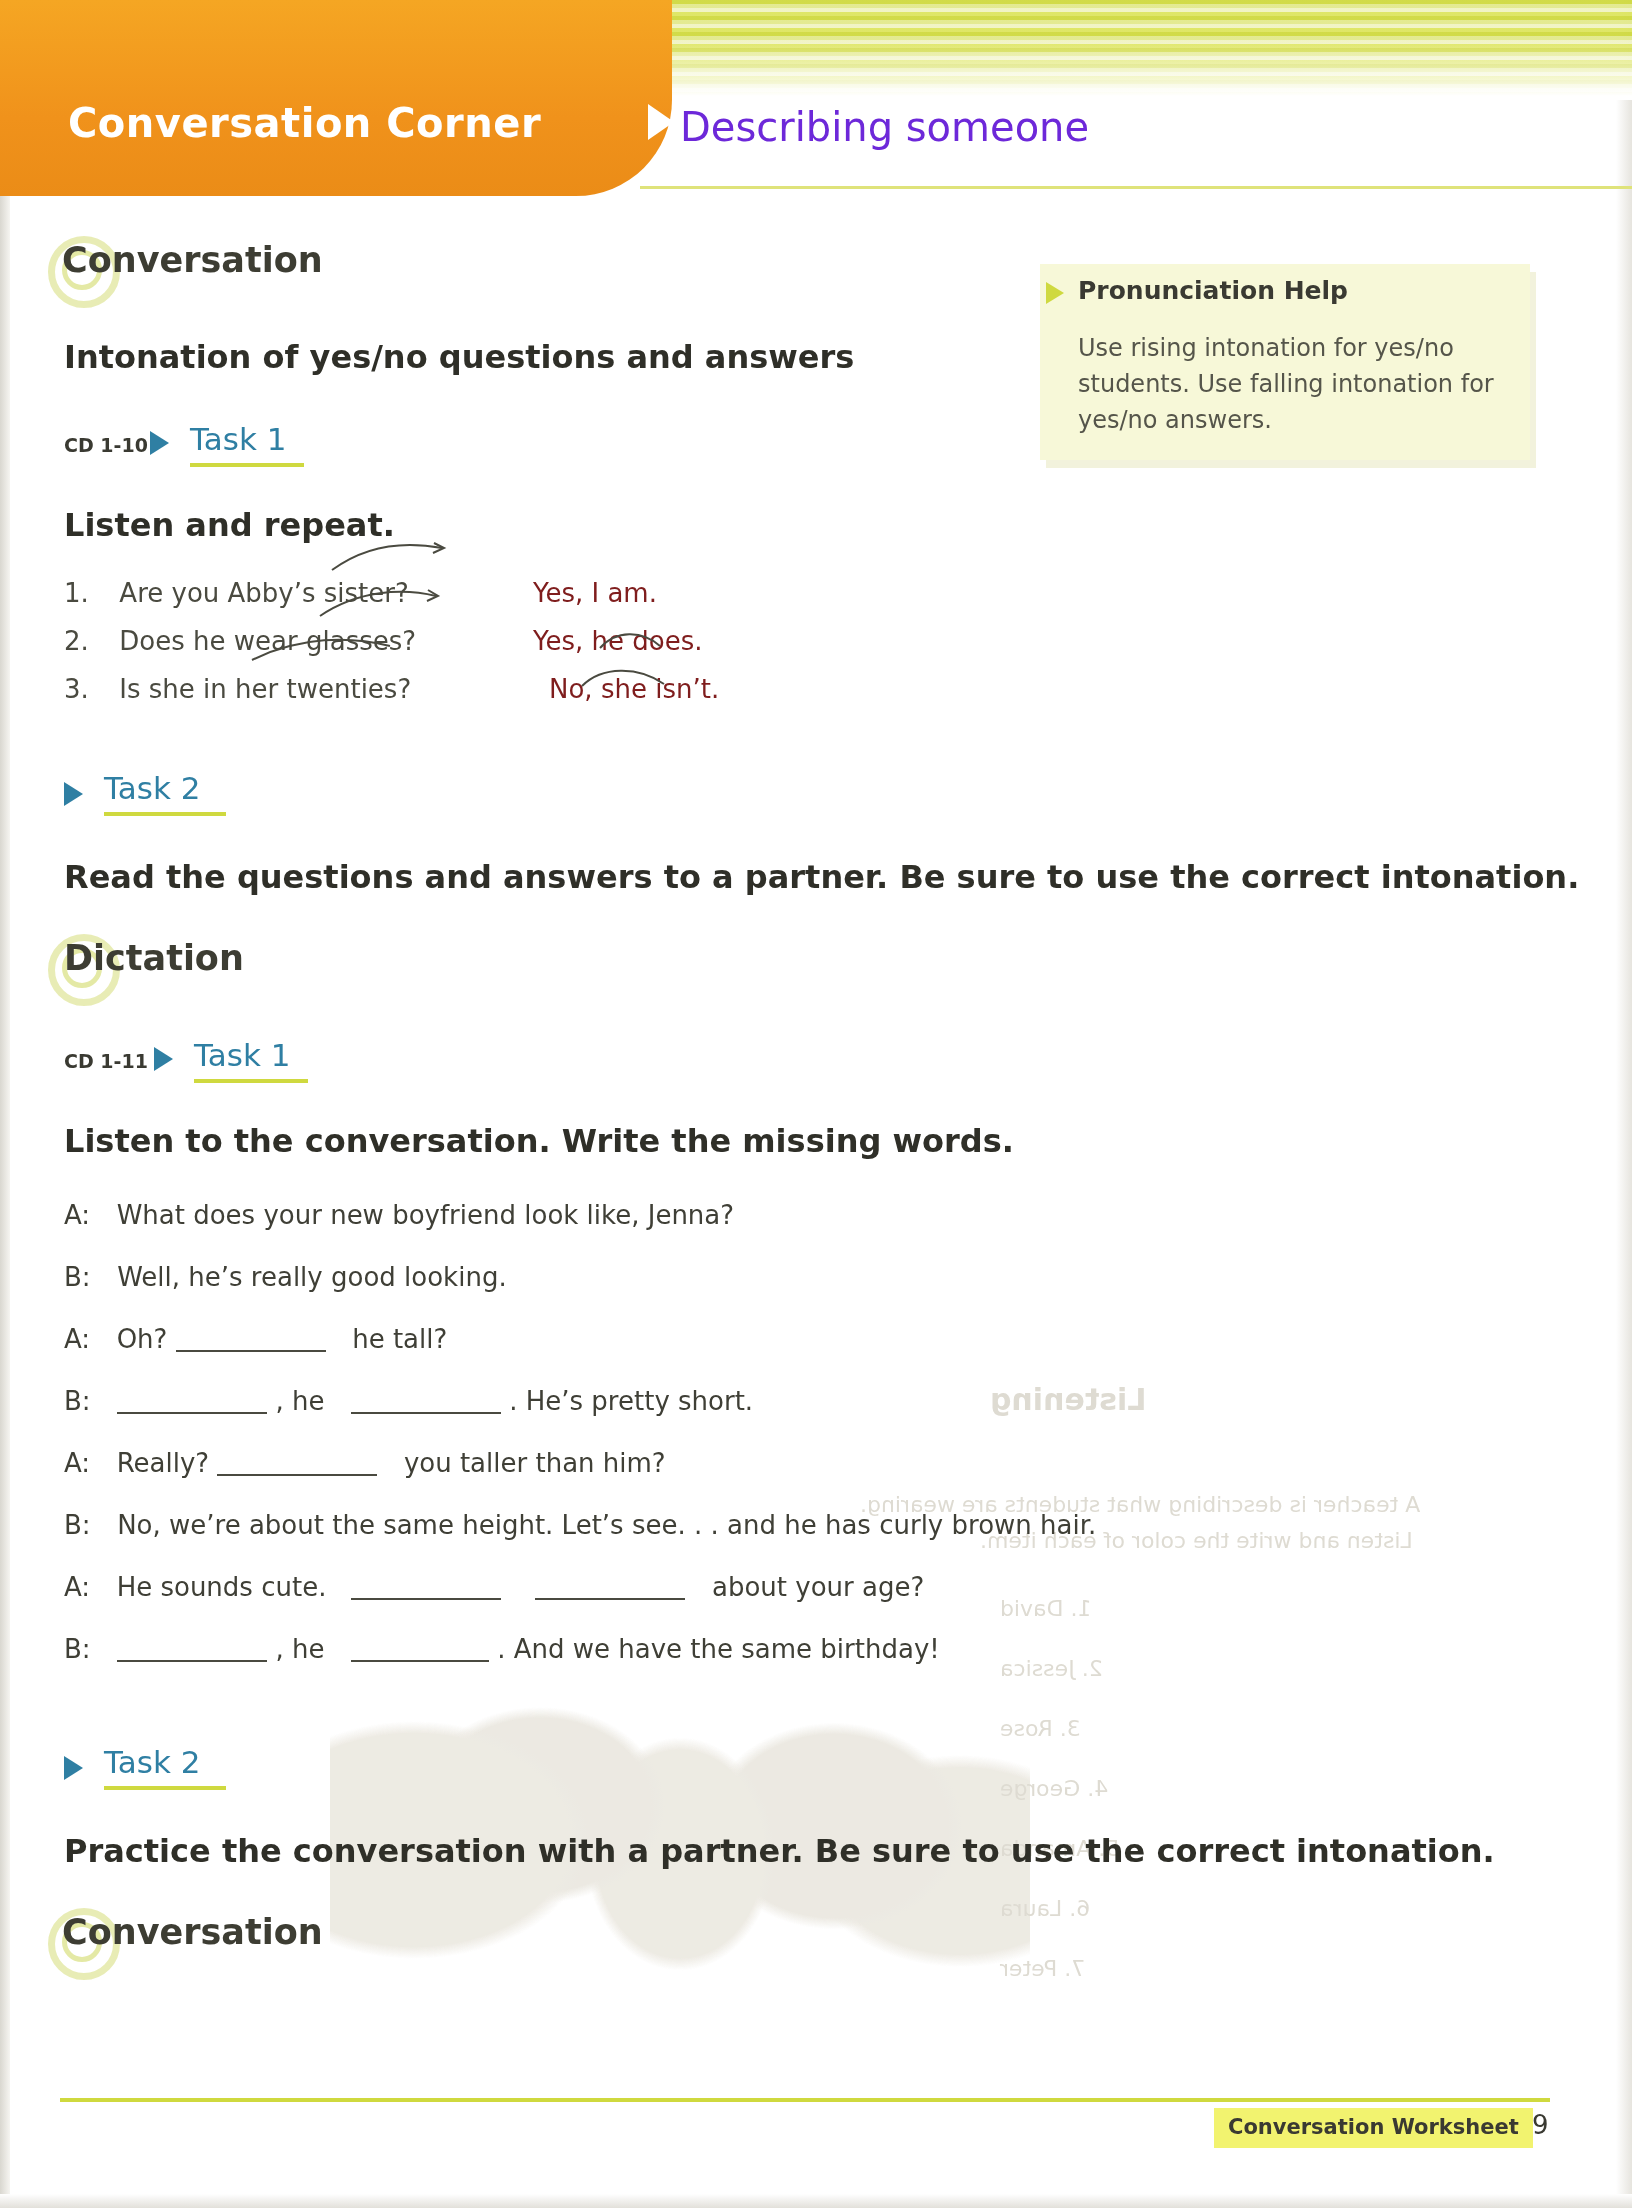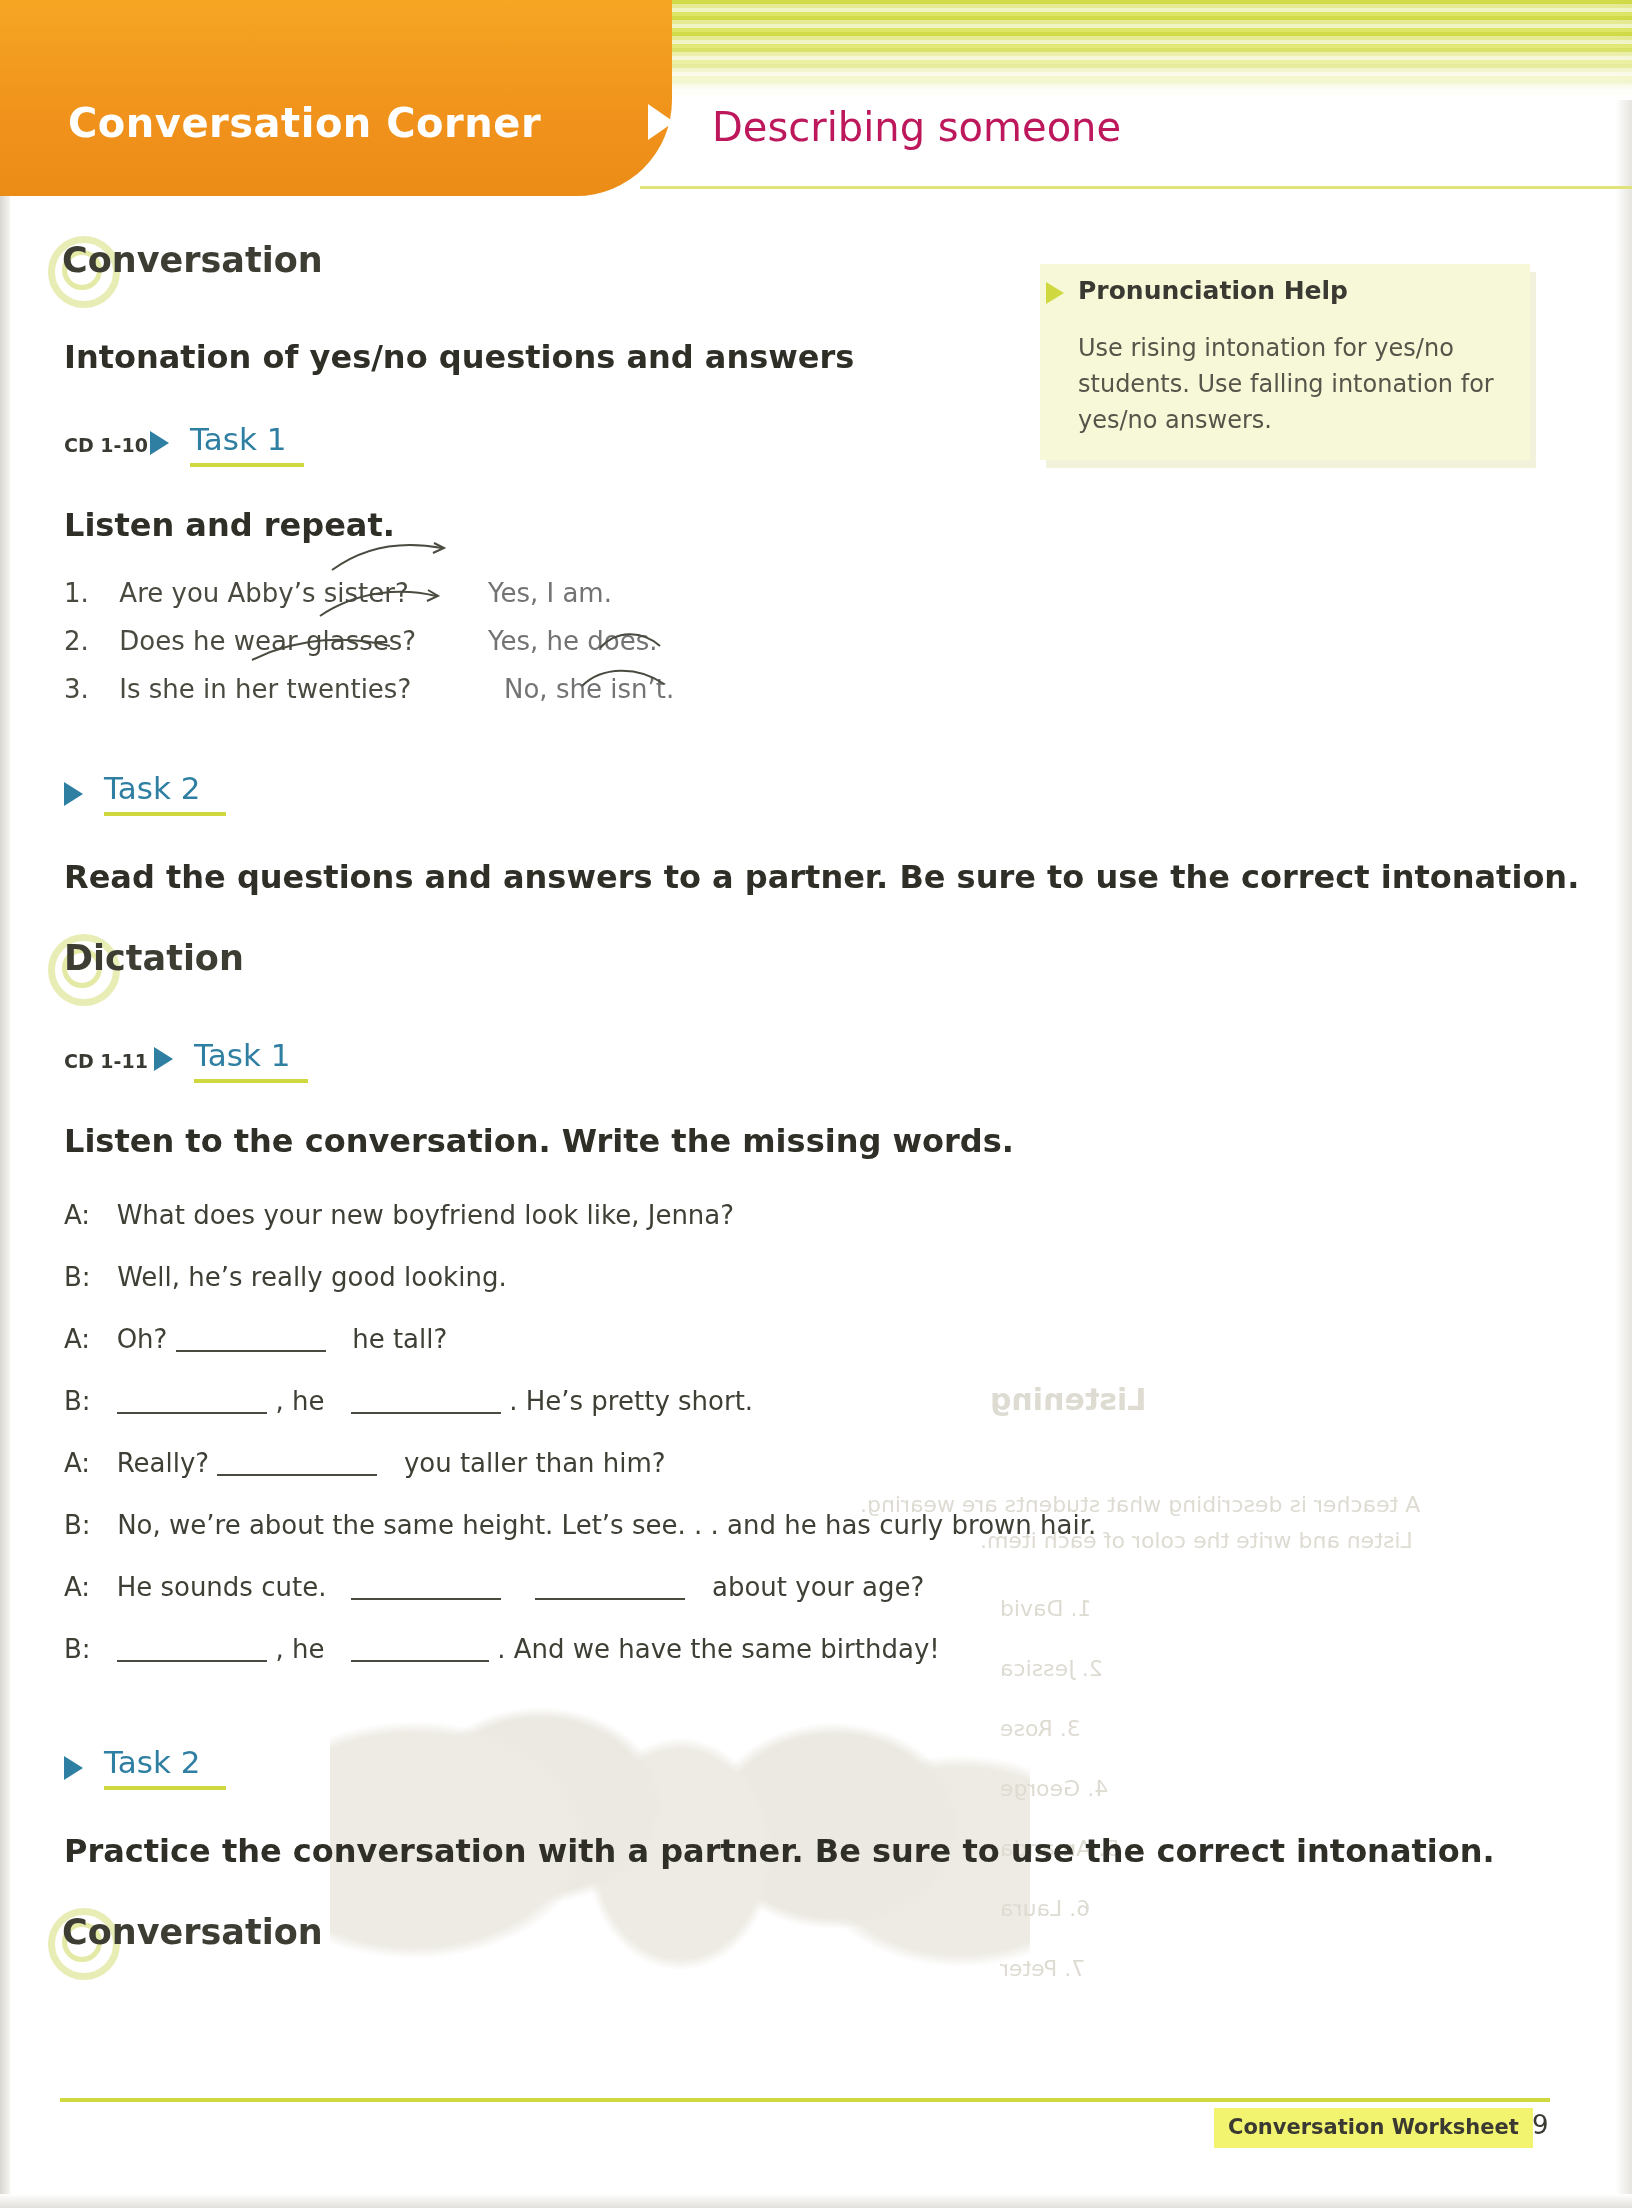--- a/index.html
+++ b/index.html
@@ -81,23 +81,23 @@
     position: absolute;
     left: 68px; top: 100px;
     font-size: 40px;
     font-weight: bold;
     color: #ffffff;
     letter-spacing: .5px;
     white-space: nowrap;
   }
   .cc-subtitle {
     position: absolute;
-    left: 712px; top: 104px;
+    left: 680px; top: 104px;
     font-size: 40px;
-    color: #be185d;
+    color: #6d28d9;
     white-space: nowrap;
   }
   .header-bottom-rule {
     position: absolute;
     left: 640px; top: 186px;
     width: 992px; height: 3px;
     background: #dfe37a;
   }
 
   
@@ -200,22 +200,23 @@
   
   .num-item {
     position: absolute;
     font-size: 26px;
     color: #4a4a40;
     white-space: nowrap;
   }
   .ans-item {
     position: absolute;
     font-size: 26px;
-    color: #737373;
-    white-space: nowrap;
+    color: #7f1d1d;
+    white-space: nowrap;
+    margin-left: 45px;
   }
   .intonation {
     position: absolute;
     pointer-events: none;
   }
 
   
   .dict-line {
     position: absolute;
     font-size: 26px;

